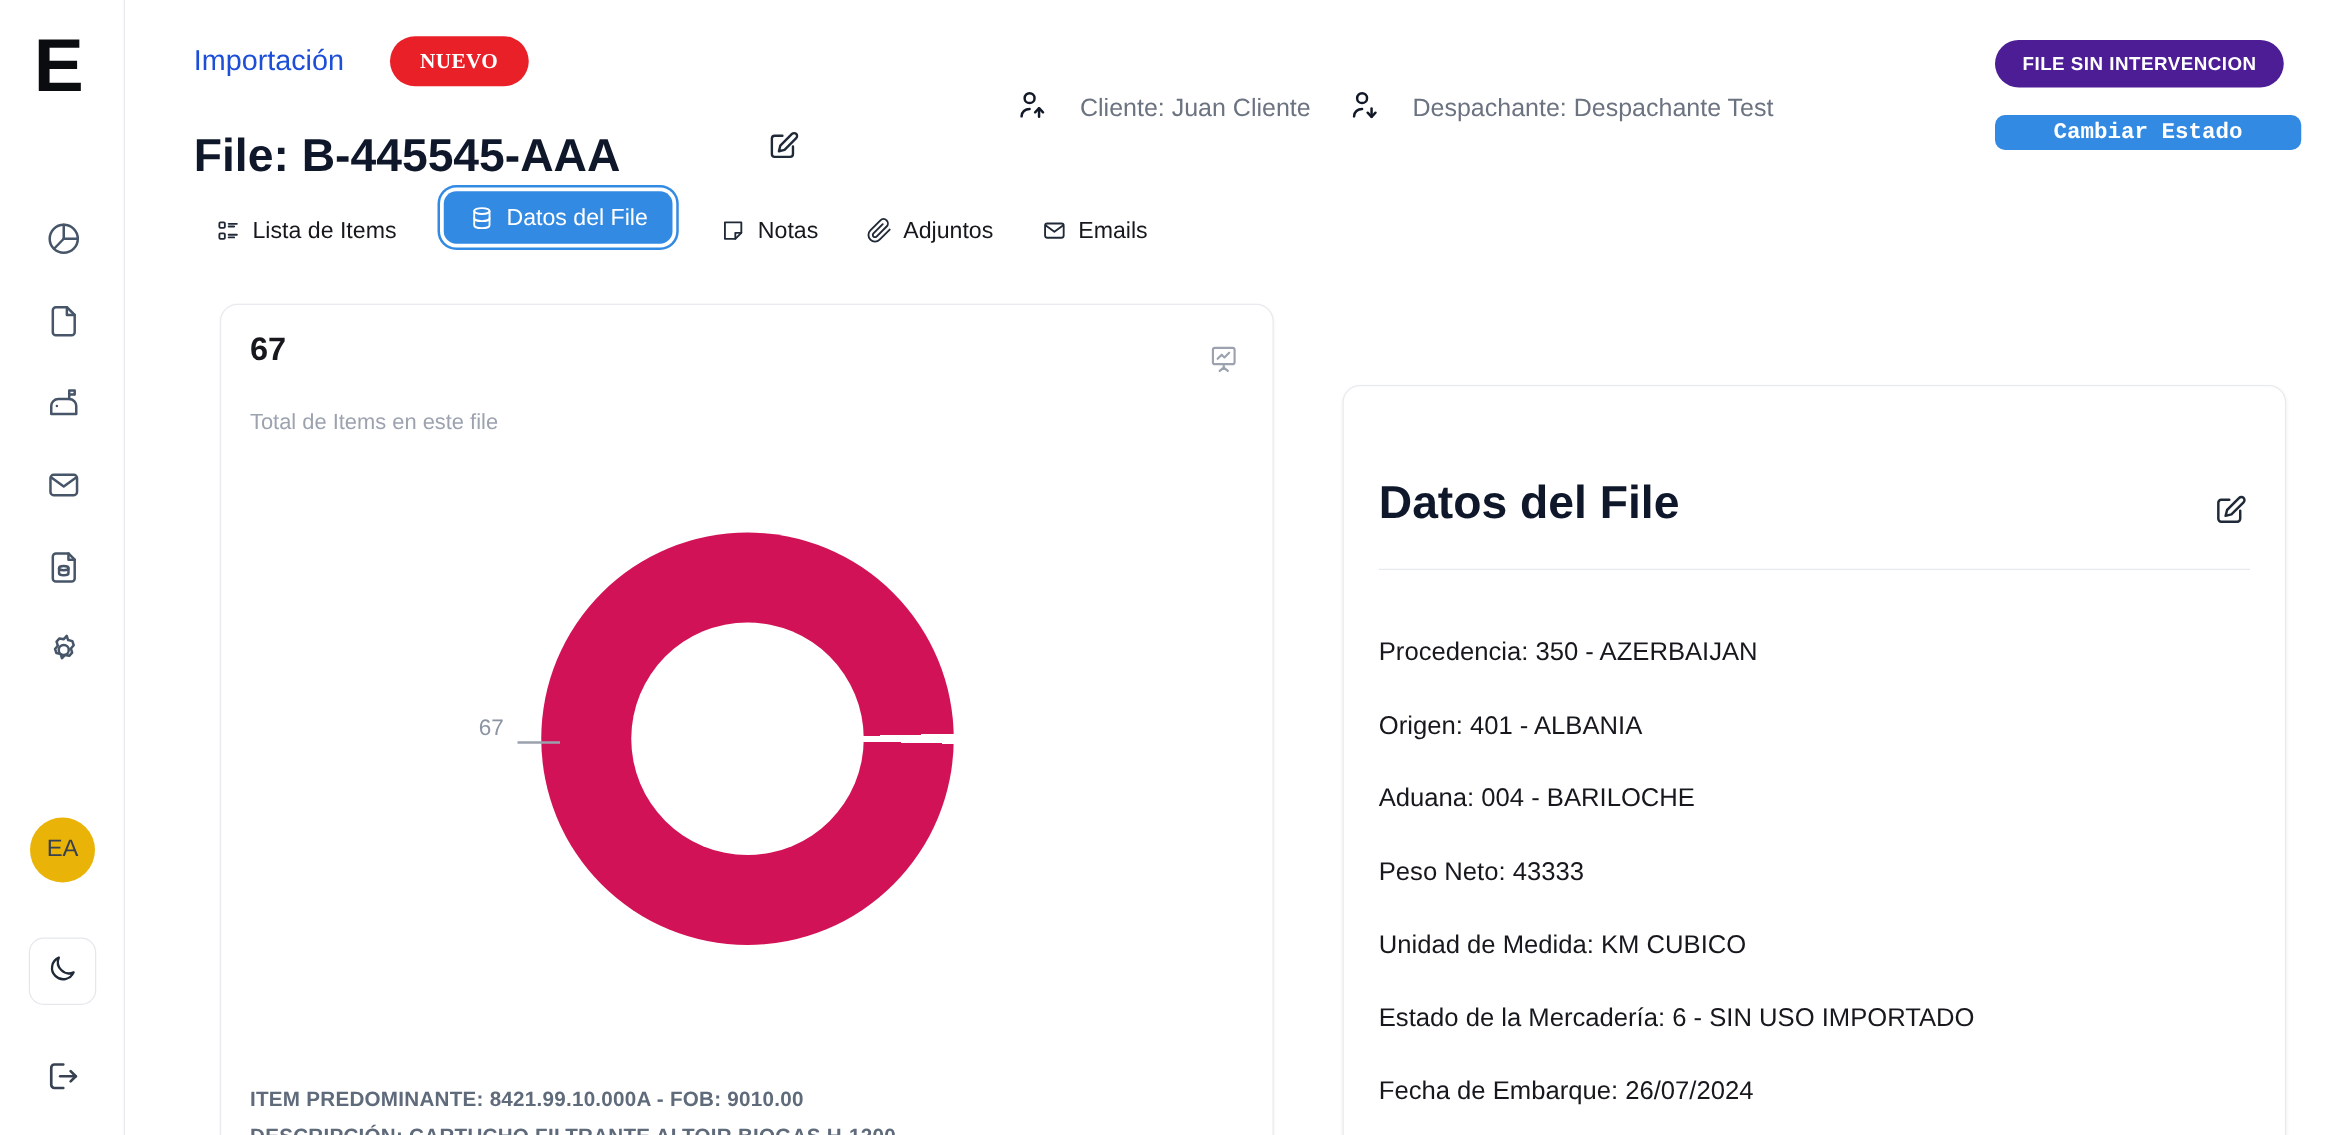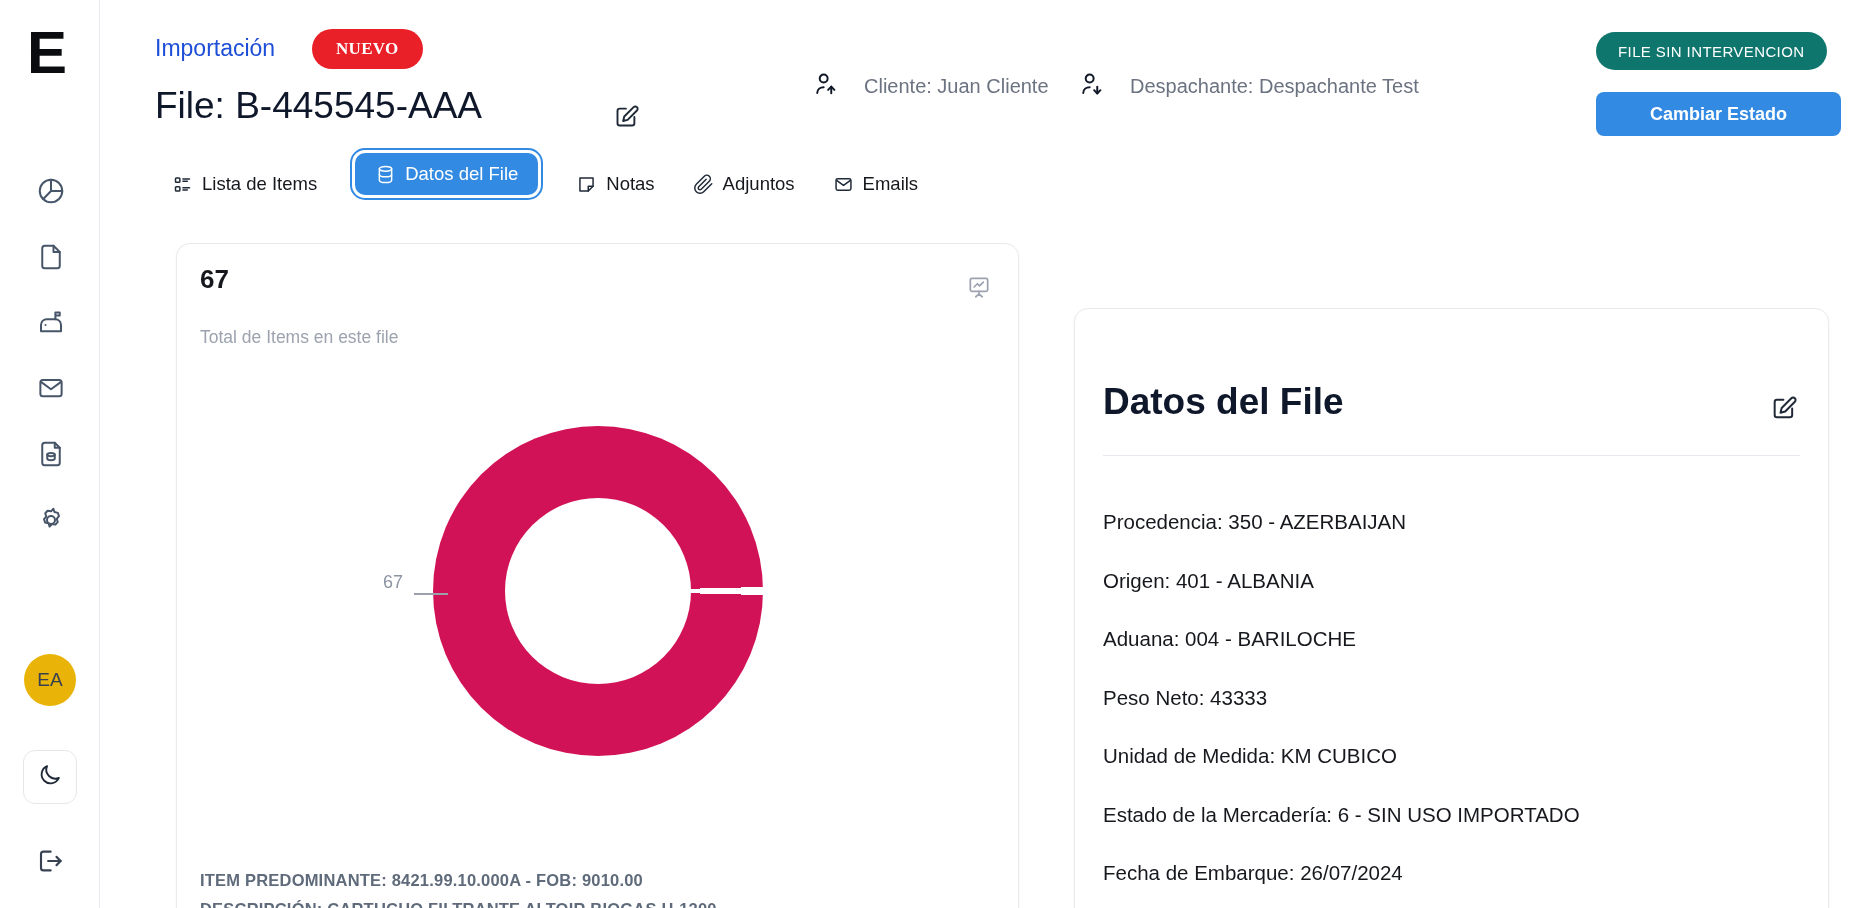--- a/index.html
+++ b/index.html
@@ -22,33 +22,33 @@
     align-items:center; justify-content:center; color:#1f2937; cursor:pointer; }
   .theme-btn svg { width:26px; height:26px; }
   .logout { position:absolute; left:35px; top:846px; width:30px; height:30px; color:#374151; cursor:pointer; }
   .logout svg { width:30px; height:30px; }
 
   
   .breadcrumb { position:absolute; left:155px; top:35px; font-size:23px; color:#1d4ed8; }
   .badge-nuevo { position:absolute; left:312px; top:29px; height:40px; padding:0 24px;
     background:#e92028; color:#fff; font-weight:bold; font-size:17px; border-radius:20px;
     display:flex; align-items:center; letter-spacing:.3px;font-family:Liberation Serif, serif; }
-  .file-title { position:absolute; left:155px; top:85px; font-size:37px; font-weight:normal; color:#0f172a; }
+  .file-title { position:absolute; left:155px; top:104px; font-size:37px; font-weight:bold; color:#0f172a; }
   .title-edit { position:absolute; left:613px; top:103px; width:27px; height:27px; color:#1f2937; cursor:pointer; }
   .party { position:absolute; top:70px; display:flex; align-items:center; gap:24px;
     font-size:20px; color:#6b7280; }
   .party svg { width:28px; height:28px; color:#111827; }
   .party.cliente { left:812px; }
   .party.despachante { left:1078px; }
   .badge-green { position:absolute; left:1596px; top:32px; height:38px; padding:0 22px;
-    background:#0f766e; color:#fff; font-weight:normal; font-size:15px; border-radius:19px;
+    background:#4c1d95; color:#fff; font-weight:bold; font-size:15px; border-radius:19px;
     display:flex; align-items:center; letter-spacing:.4px; }
-  .btn-blue { position:absolute; left:1596px; top:92px; width:245px; height:44px;
+  .btn-blue { position:absolute; left:1596px; top:92px; width:245px; height:28px;
     background:#338ae3; color:#fff; font-weight:bold; font-size:18px; border:none;
-    border-radius:8px; cursor:pointer; font-family:Liberation Sans, sans-serif; }
+    border-radius:8px; cursor:pointer; font-family:Liberation Mono, monospace; }
 
   
   .tabs { position:absolute; left:172px; top:147px; height:48px; display:flex;
     align-items:flex-end; gap:38px; }
   .tab { display:flex; align-items:center; gap:9px; font-size:18.5px; color:#16181d;
     cursor:pointer; white-space:nowrap; }
   .tab svg { width:21px; height:21px; color:#1f2937; }
   .tab.active { background:#338ae3; color:#fff; padding:10px 20px; border-radius:10px;
     box-shadow:0 0 0 3px #fff, 0 0 0 5px #338ae3; }
   .tab.active svg { color:#fff; }

